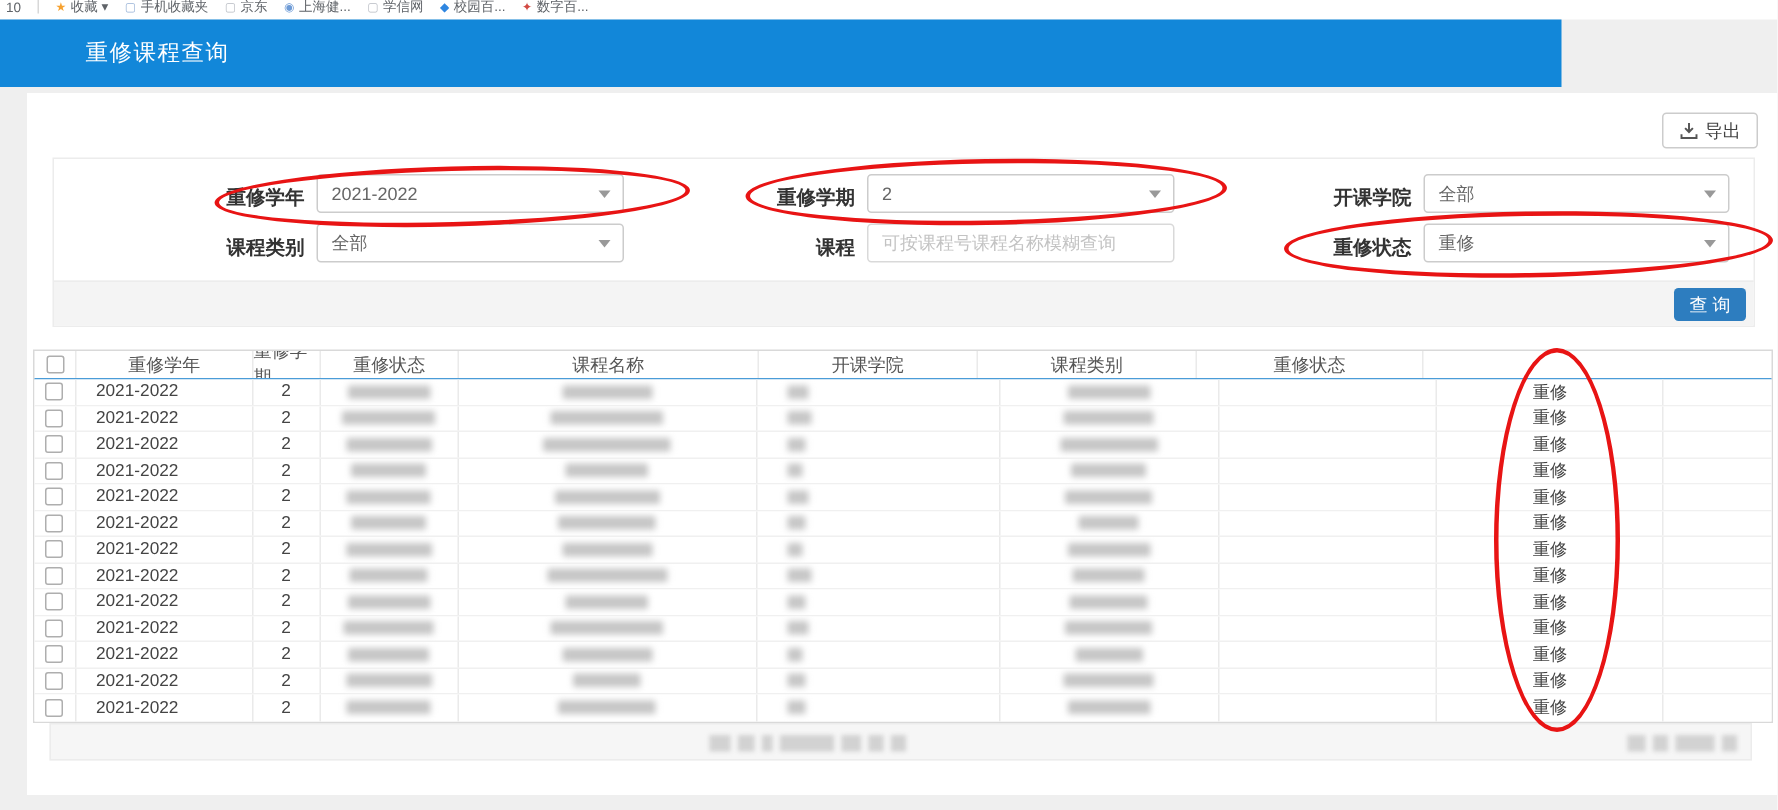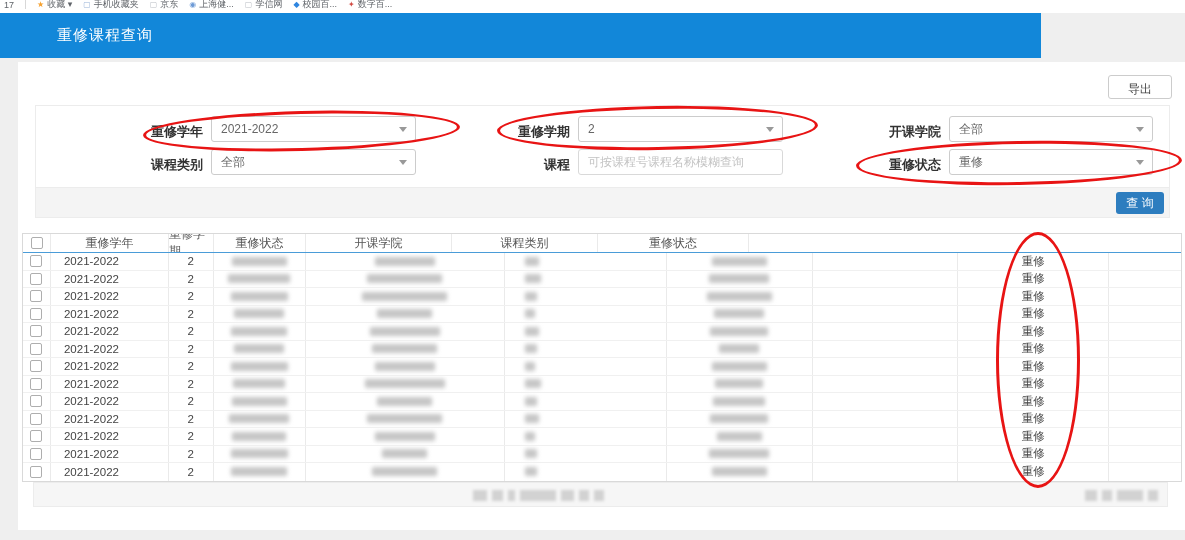--- a/index.html
+++ b/index.html
@@ -30,21 +30,21 @@
   .appbar{ position:absolute; left:0; top:13px; width:1041px; height:45px;
     background:#1287d9; display:flex; align-items:center; }
   .appbar-title{ color:#ffffff; font-size:15px; margin-left:57px; letter-spacing:1px; }
 
   
   .card{ position:absolute; left:18px; top:62px; width:1167px; height:468px; background:#fff; }
 
   .export-btn{ position:absolute; top:13px; right:13px; height:24px; min-width:64px;
     border:1px solid #cccccc; border-radius:3px; background:#fff;
     display:flex; align-items:center; justify-content:center; gap:5px;
-    font-size:12px; color:#444; padding:0 9px; cursor:pointer;flex-direction:column; }
+    font-size:12px; color:#444; padding:0 9px; cursor:pointer; }
   .export-btn svg{ display:block; }
 
   
   .filter-box{ position:absolute; left:17px; top:43px; width:1135px; height:113px;
     border:1px solid #ececec; background:#fff; }
   .f-label{ position:absolute; width:120px; text-align:right; font-size:13px;
     font-weight:bold; color:#333; }
   .f-ctl{ position:absolute; width:205px; height:26px; border:1px solid #cccccc;
     border-radius:3px; background:#fff; display:flex; align-items:center;
     padding:0 20px 0 9px; font-size:12px; color:#666; cursor:pointer; }
@@ -102,21 +102,21 @@
   .ann1{ left:143px; top:111px; width:317px; height:40px; transform:rotate(-1.5deg); }
   .ann2{ left:497px; top:106px; width:321px; height:44px; transform:rotate(-1deg); }
   .ann3{ left:856px; top:141px; width:326px; height:44px; transform:rotate(-1deg); }
   .ann4{ left:996px; top:232px; width:84px; height:256px; }
 </style>
 </head>
 <body>
 
 <div class="bookmarks">
   <div class="bm-inner">
-    <span class="bm-edge">17</span>
+    <span class="bm-edge">10</span>
     <span class="bm-sep"></span>
     <span style="display:flex;gap:11px;align-items:center;">
         <span class="bm-item">
           <span class="bm-ico ic-star">★</span>
           <span>收藏 ▾</span>
         </span>
         <span class="bm-item">
           <span class="bm-ico ic-folder">▢</span>
           <span>手机收藏夹</span>
         </span>
@@ -200,20 +200,21 @@
   </div>
 
   <div class="grid">
     <div class="thead">
       <div class="th w-check">
         <span class="cb"></span>
       </div>
       <div class="th w-year">重修学年</div>
       <div class="th w-term">重修学期</div>
       <div class="th w-code">重修状态</div>
+      <div class="th w-name">课程名称</div>
       <div class="th w-college">开课学院</div>
       <div class="th w-cat">课程类别</div>
       <div class="th w-status">重修状态</div>
       <div class="th w-extra"></div>
     </div>
     <div>
         <div class="tr">
     <div class="td w-check">
       <span class="cb"></span>
     </div>

